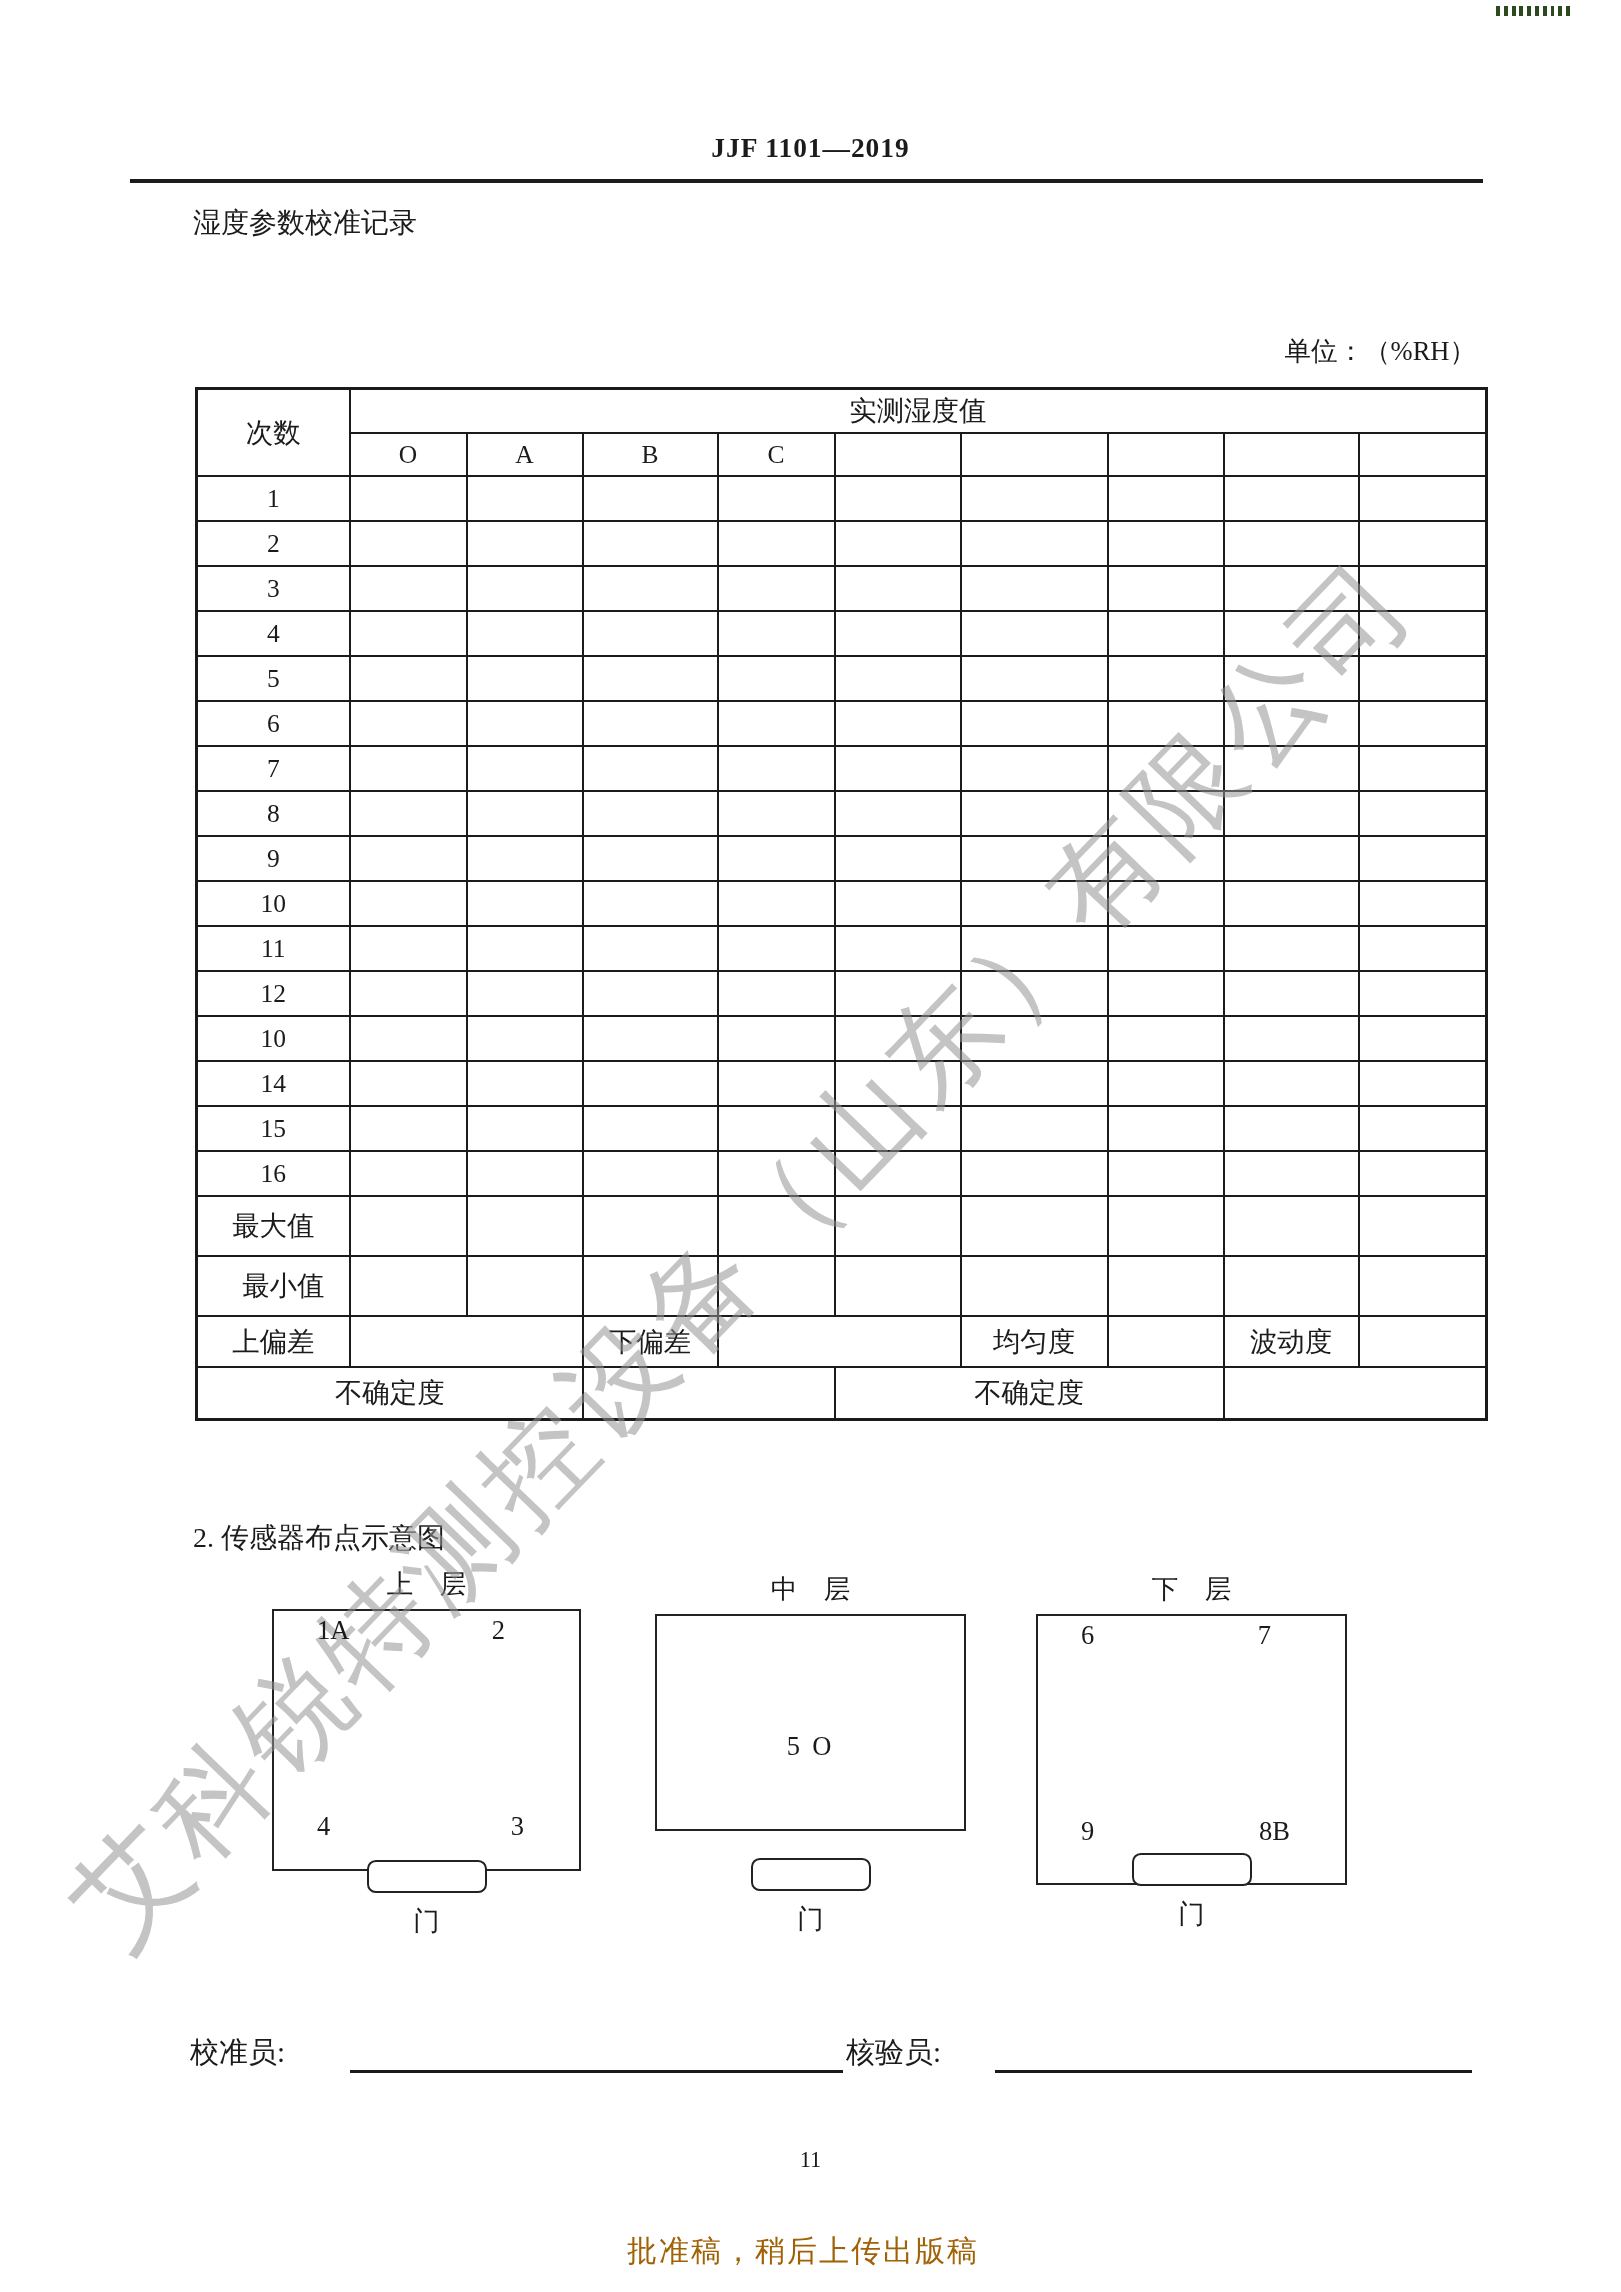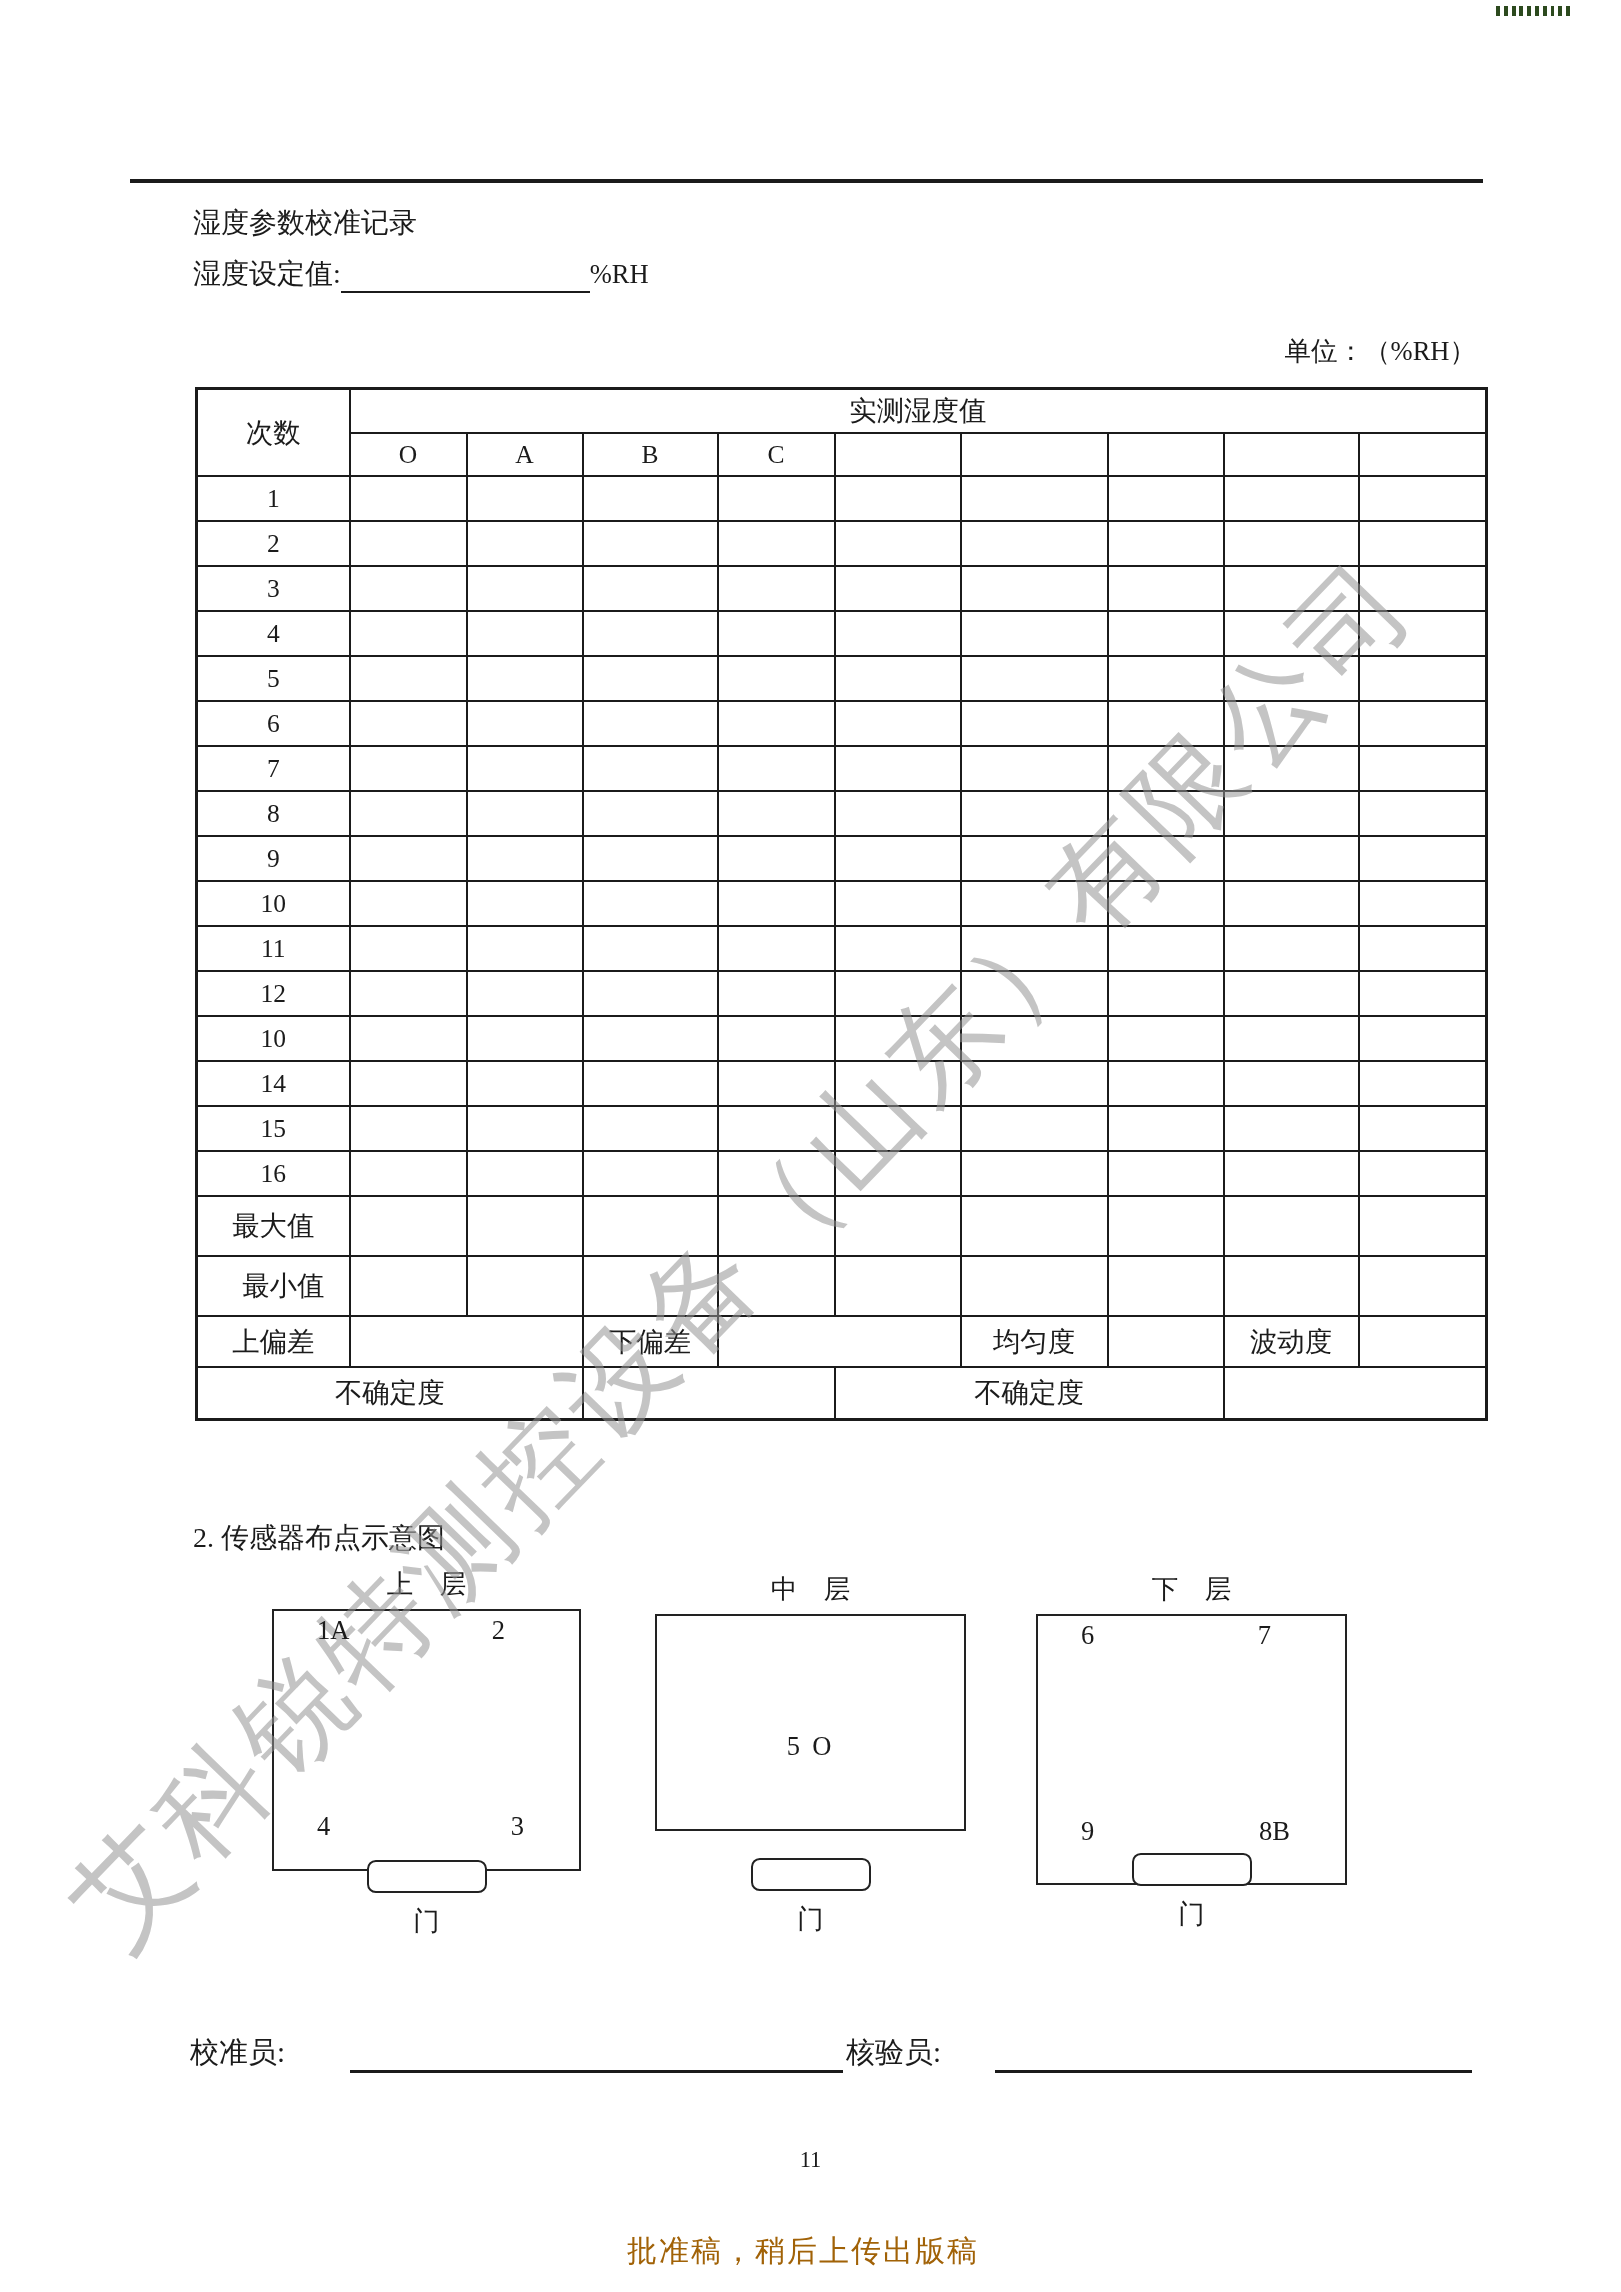--- a/index.html
+++ b/index.html
@@ -75,27 +75,25 @@
       <i style="background: rgb(44, 74, 30);"></i>
       <i style="background: rgb(44, 74, 30);"></i>
       <i style="background: rgb(44, 74, 30);"></i>
       <i style="background: rgb(44, 74, 30);"></i>
       <i style="background: rgb(44, 74, 30);"></i>
       <i style="background: rgb(44, 74, 30);"></i>
       <i style="background: rgb(44, 74, 30);"></i>
       <i style="background: rgb(44, 74, 30);"></i>
   </div>
 
+  <div class="doc-code">JJF 1101—2019</div>
   <div class="header-rule"></div>
 
   <div class="record-title">湿度参数校准记录</div>
 
-  <div class="setpoint-row">
-    <span>湿度设定值:</span><span class="setpoint-blank"></span><span class="setpoint-unit">%RH</span>
-  </div>
 
   <div class="unit-note">单位：（%RH）</div>
 
   <table class="cal-table">
     <colgroup>
       <col style="width:153px">
         <col style="width:117px">
         <col style="width:116px">
         <col style="width:135px">
       <col style="width:117px">

